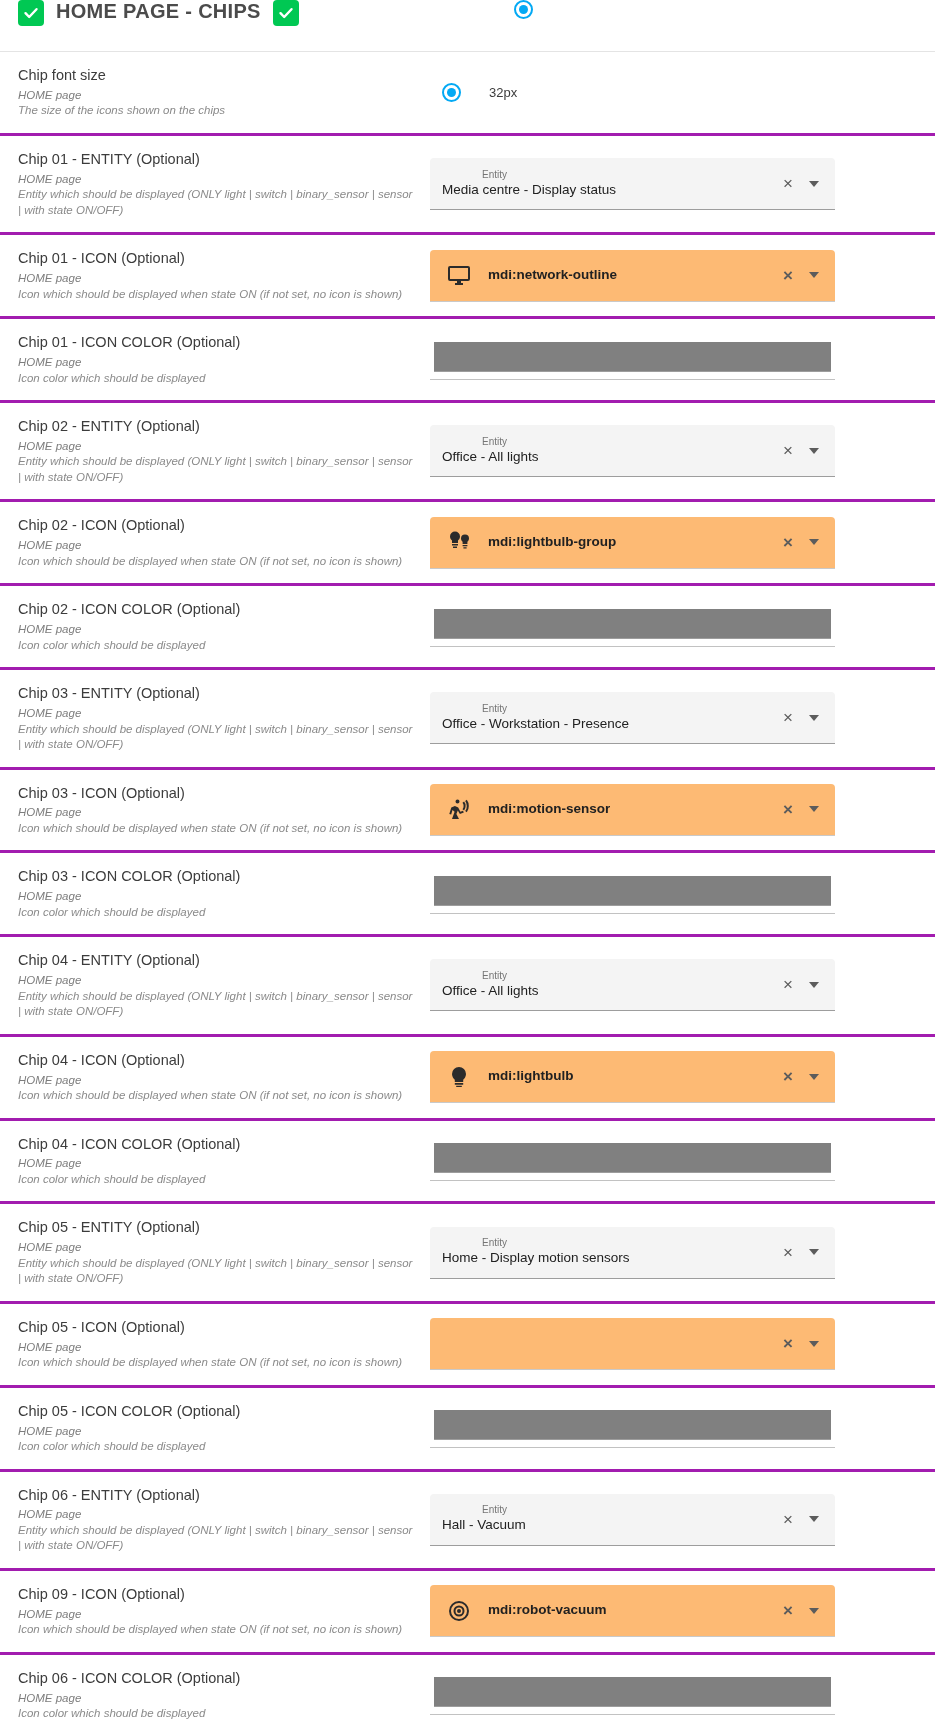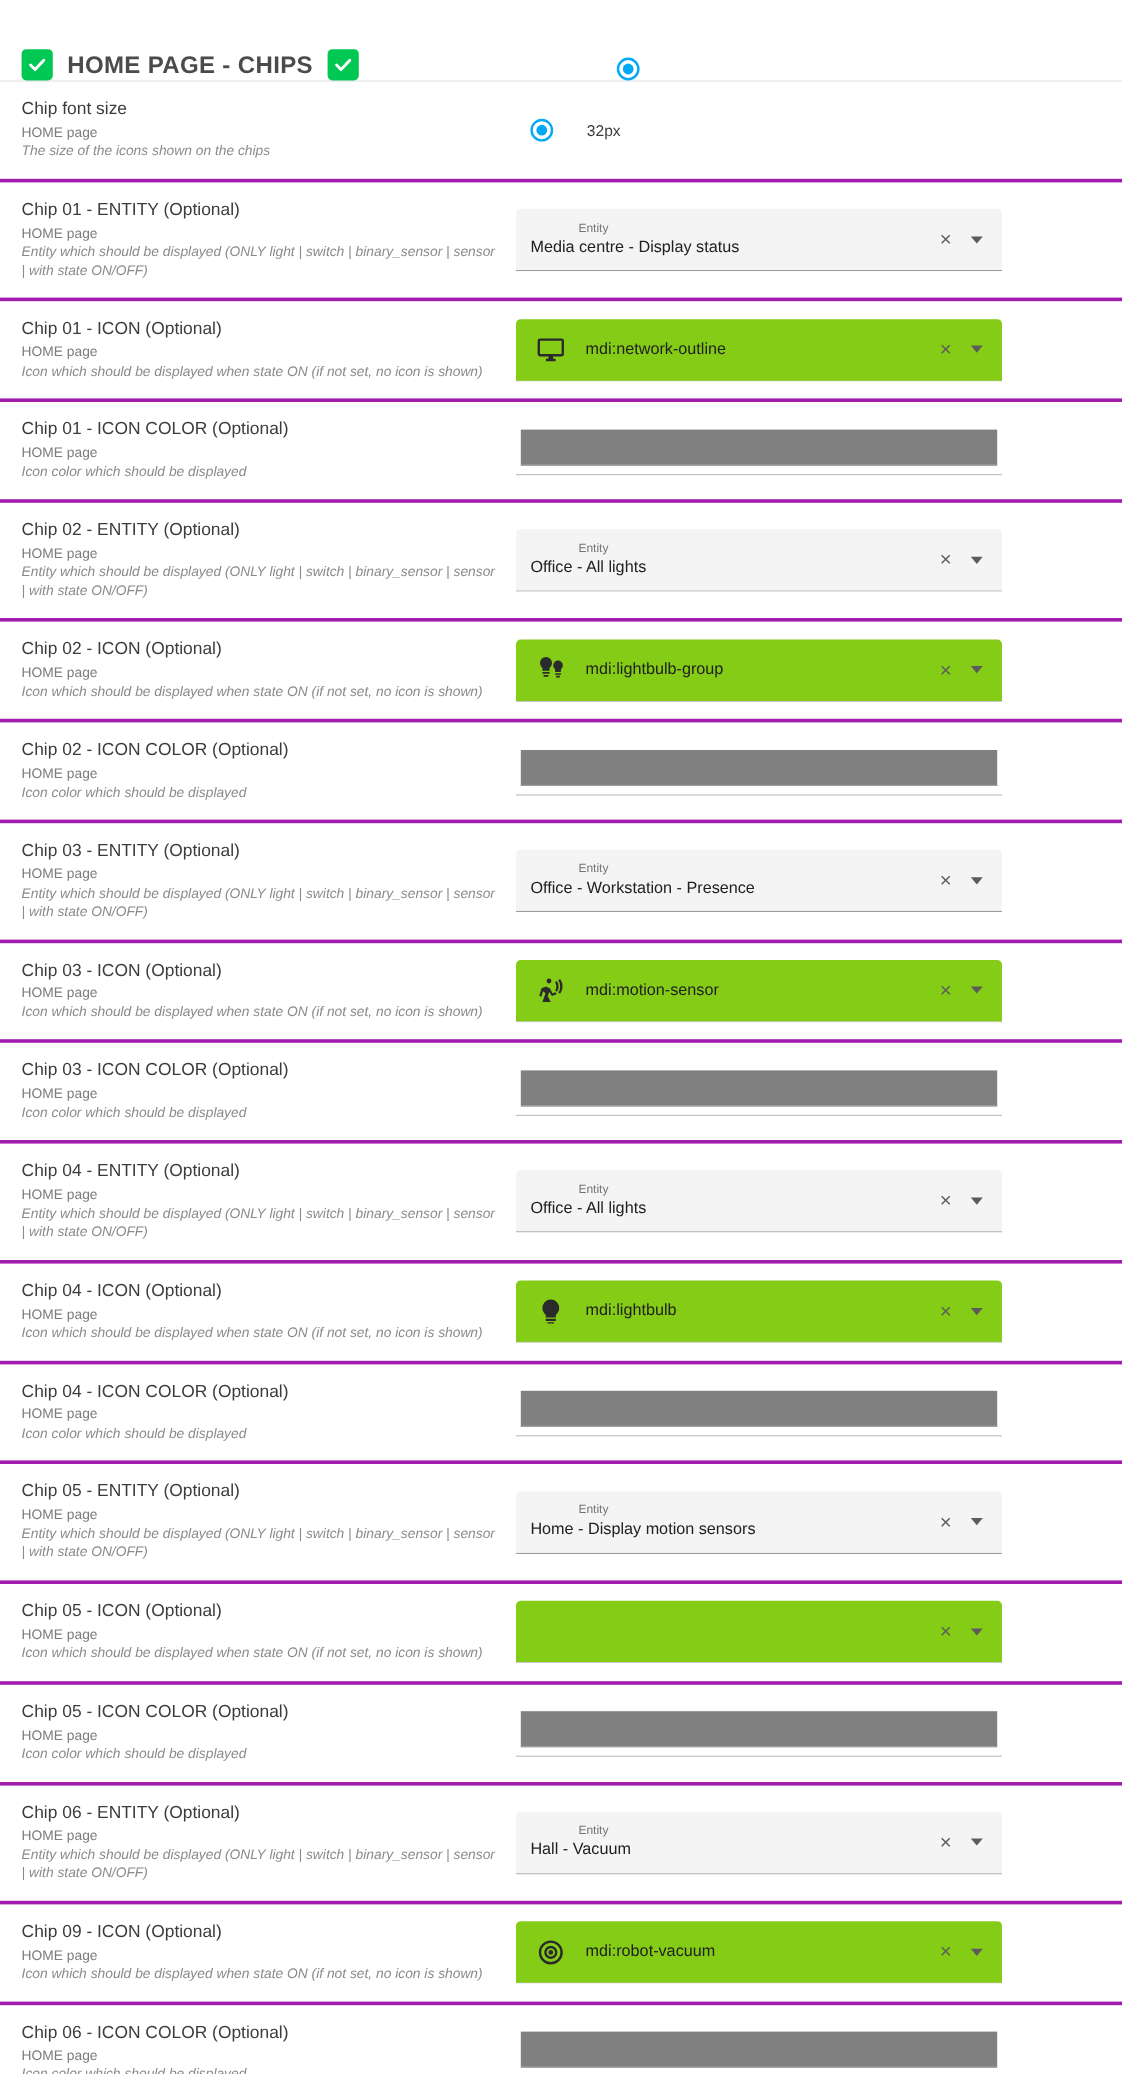--- a/index.html
+++ b/index.html
@@ -12,22 +12,22 @@
     width: 935px;
     min-height: 1728px;
     background: #ffffff;
     position: relative;
     overflow: hidden;
   }
 
   
   .header-row {
     display: flex;
-    align-items: flex-end;
-    height: 68px;
+    align-items: flex-start;
+    height: 52px;
     padding: 0 18px;
     border-bottom: 1px solid #e4e4e4;
   }
   .chk {
     width: 26px; height: 26px;
     border-radius: 4px;
     background: #00c853;
     display: inline-flex;
     align-items: center; justify-content: center;
     flex: 0 0 auto;
@@ -88,20 +88,21 @@
     justify-content: center;
   }
   .lbl {
     font-size: 14.5px;
     color: #3c3c3c;
     line-height: 1.3;
     margin-bottom: 3px;
   }
   .sub {
     font-size: 11.5px;
+    font-style: italic;
     color: #7d7d7d;
     line-height: 1.35;
   }
   .sub2 {
     font-size: 11.5px;
     font-style: italic;
     color: #8a8a8a;
     line-height: 1.35;
   }
 
@@ -124,22 +125,23 @@
     border-bottom: 1px solid #9d9d9d;
     border-radius: 4px 4px 0 0;
     height: 52px;
     display: flex;
     align-items: center;
     padding: 0 8px 0 12px;
     position: relative;
     width: 405px;
   }
   .field.plain {
-    background: #84cc16;
+    background: #fdba74;
     border-bottom: 1px solid #c9c9c9;
+    font-weight: bold;
   }
   .field-texts {
     flex: 1 1 auto;
     display: flex;
     flex-direction: column;
     justify-content: center;
     overflow: hidden;
   }
   .field-floatlabel {
     font-size: 10px;

